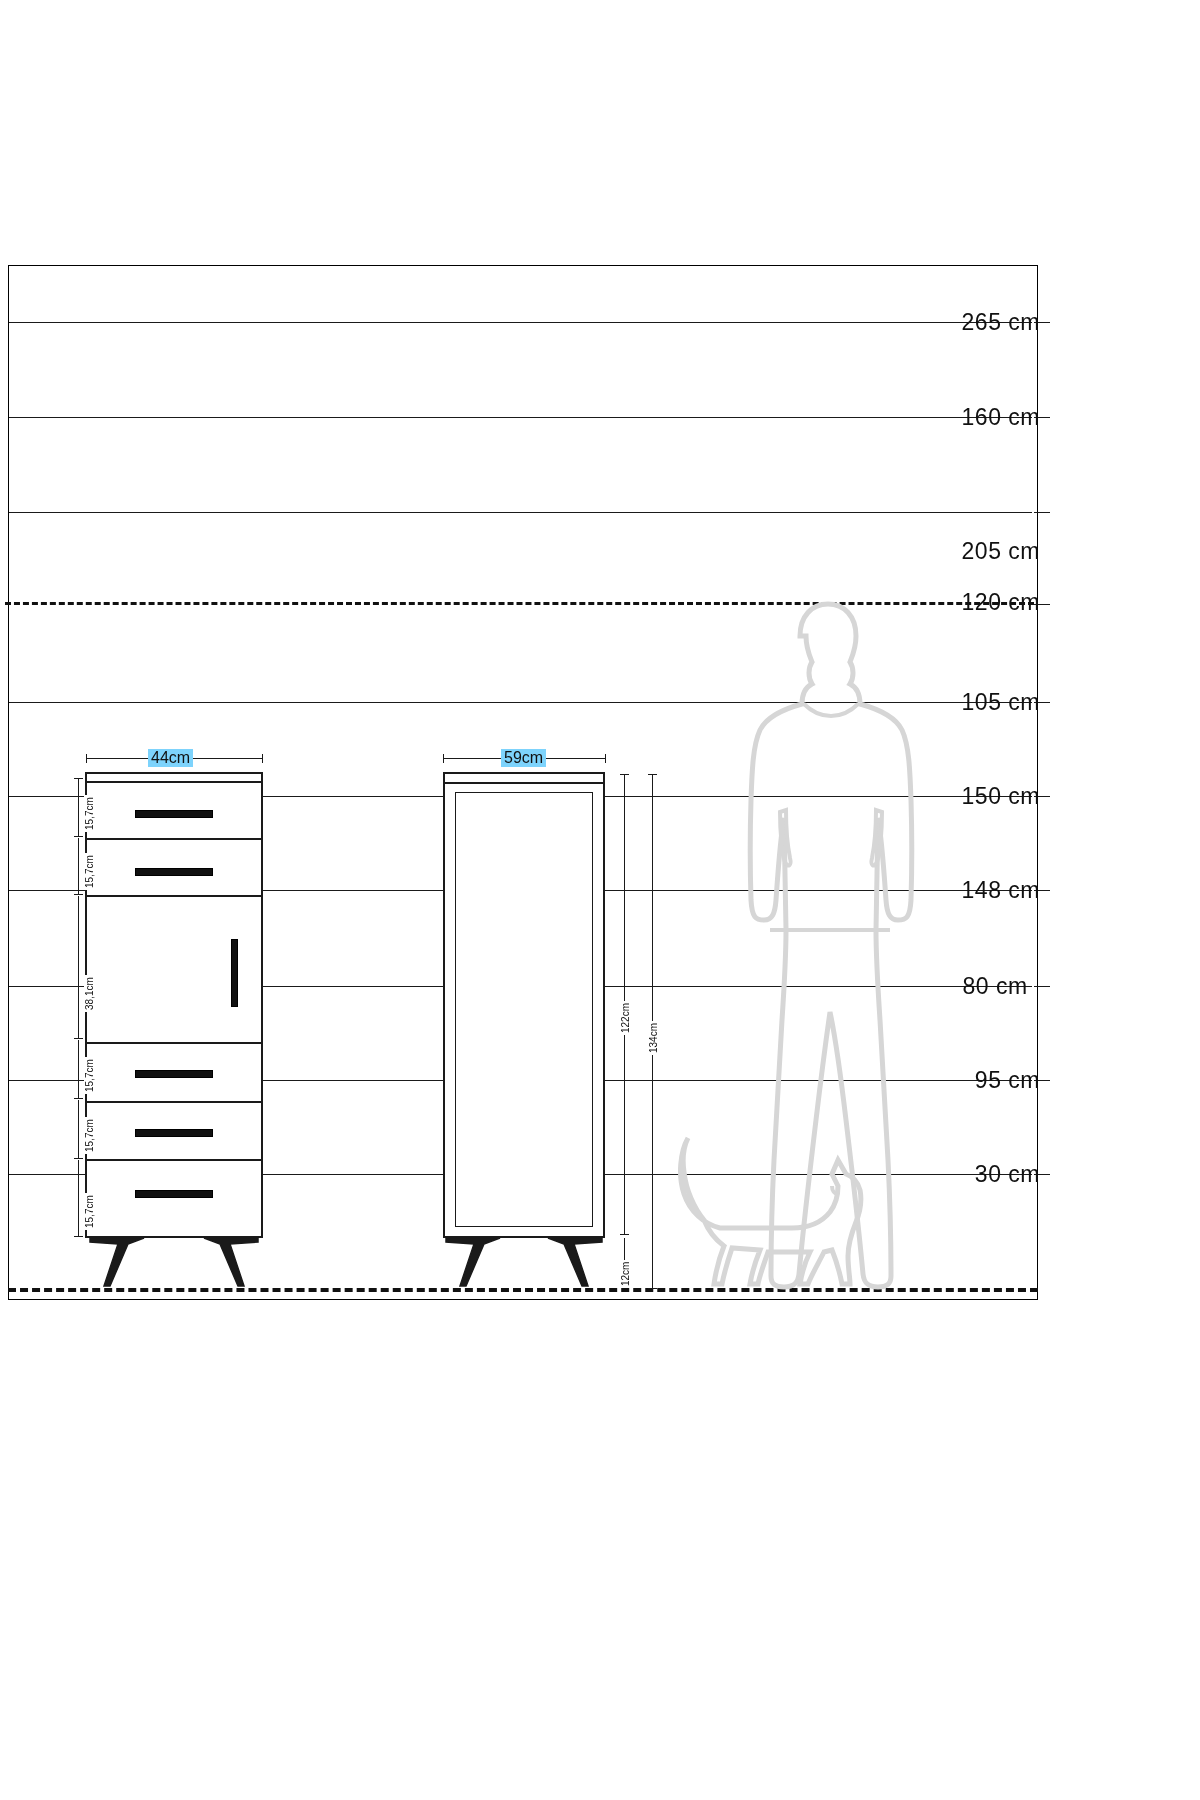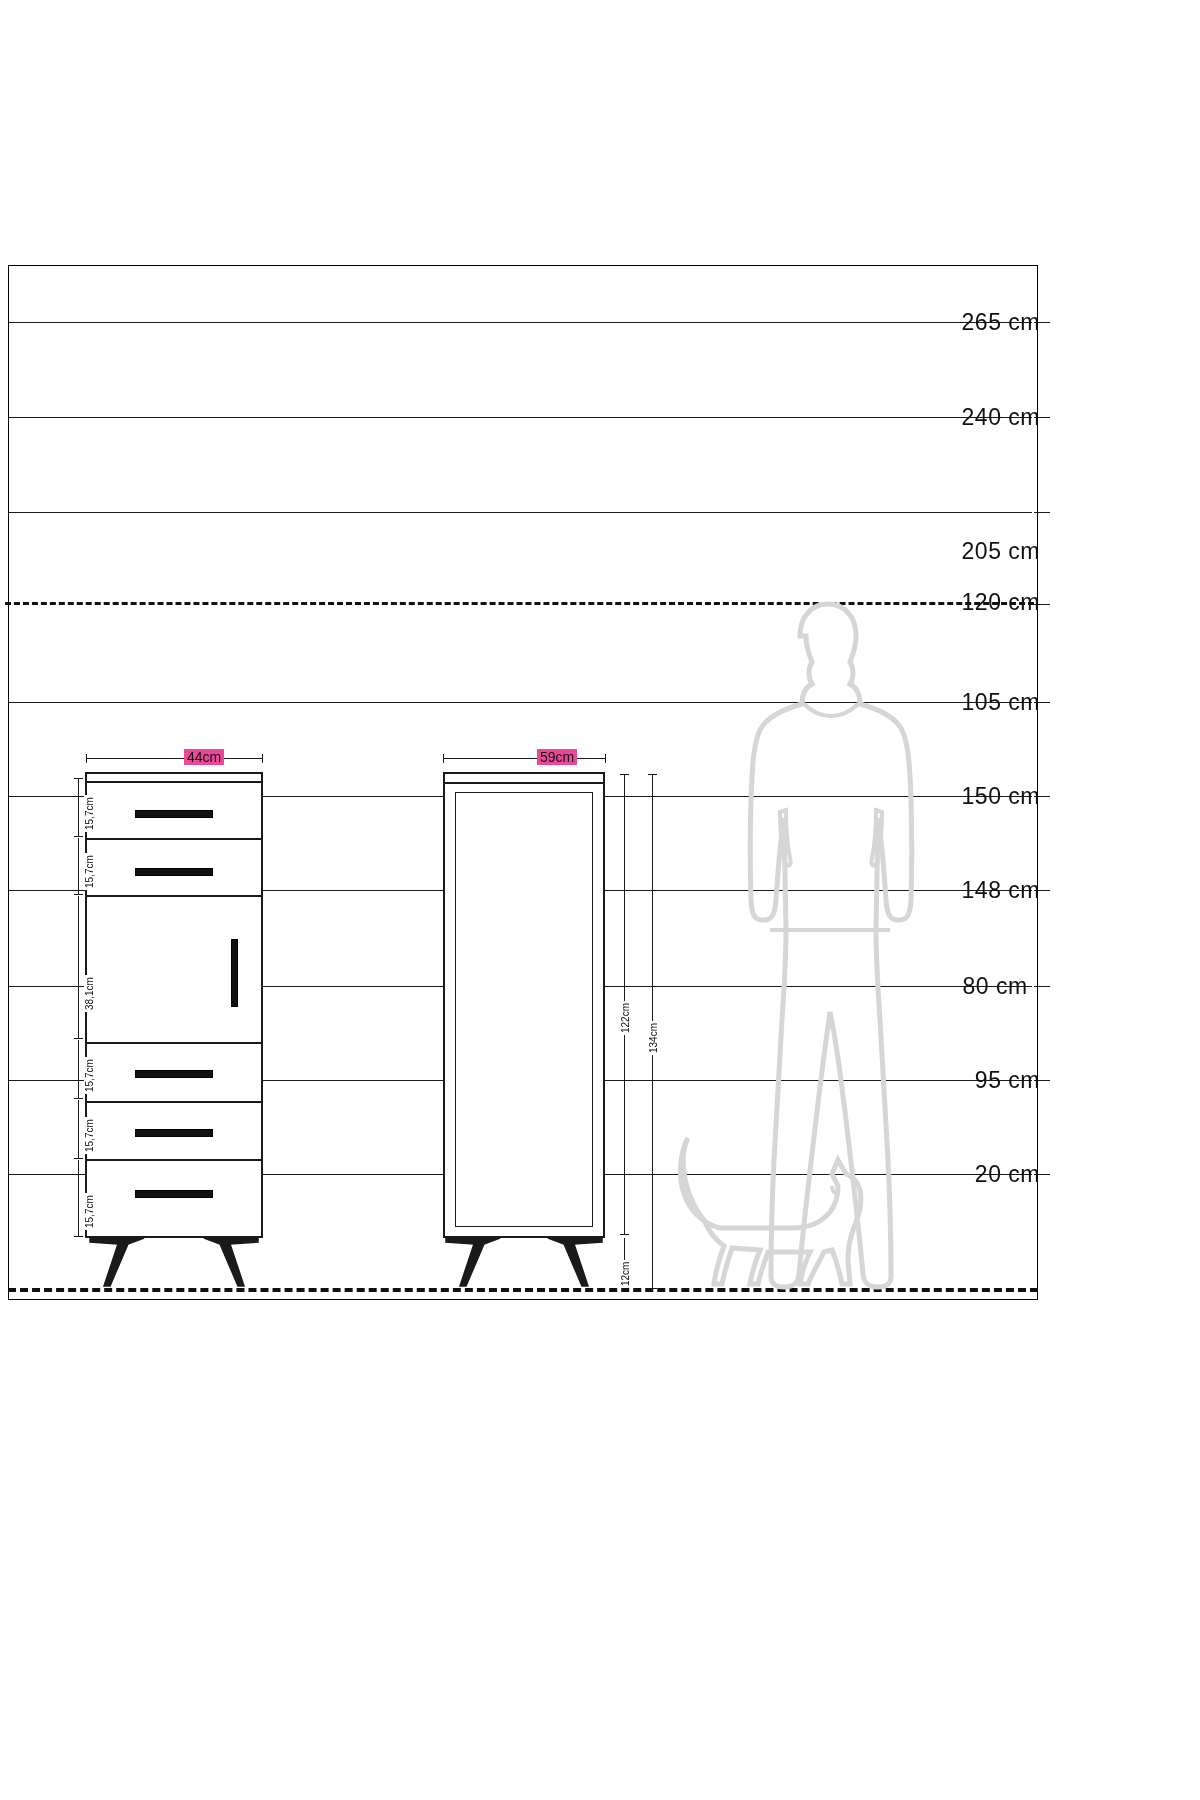--- a/index.html
+++ b/index.html
@@ -147,26 +147,25 @@
     border-top: 1px solid #1a1a1a;
   }
   .dim-cap {
     position: absolute;
     width: 0;
     height: 9px;
     border-left: 1px solid #1a1a1a;
   }
   .dim-label-h {
     position: absolute;
-    font-size: 14px;
+    font-size: 16px;
     color: #111;
-    background: #ec4899;
+    background: #7dd3fc;
     padding: 0 3px;
     white-space: nowrap;
-    margin-left: 36px;
   }
   
   .dim-v {
     position: absolute;
     width: 0;
     border-left: 1px solid #1a1a1a;
   }
   .dim-label-v {
     position: absolute;
     font-size: 10px;
@@ -195,21 +194,21 @@
 <div id="stage">
 
   <div class="frame"></div>
 
   <div class="scale-line" style="top:322px; width:1023px;"></div>
   <div class="tick" style="left:1034px; top:322px;"></div>
   <div class="scale-label" style="left:950px; top:309px; width:90px;">265 cm</div>
 
   <div class="scale-line" style="top:417px; width:1023px;"></div>
   <div class="tick" style="left:1034px; top:417px;"></div>
-  <div class="scale-label" style="left:950px; top:404px; width:90px;">240 cm</div>
+  <div class="scale-label" style="left:950px; top:404px; width:90px;">160 cm</div>
 
   <div class="scale-line" style="top:512px; width:1023px;"></div>
   <div class="tick" style="left:1034px; top:512px;"></div>
   <div class="scale-label" style="left:950px; top:499px; width:90px;margin-top:39px;">205 cm</div>
 
   <div class="scale-line dashed" style="top:602px; width:1029px; left:5px;"></div>
   <div class="tick" style="left:1034px; top:604px;"></div>
   <div class="scale-label" style="left:950px; top:589px; width:90px;">120 cm</div>
 
   <div class="scale-line" style="top:702px; width:1023px;"></div>
@@ -227,21 +226,21 @@
   <div class="scale-line" style="top:986px; width:1023px;"></div>
   <div class="tick" style="left:1034px; top:986px;"></div>
   <div class="scale-label" style="left:950px; top:973px; width:90px;text-align:center;">80 cm</div>
 
   <div class="scale-line" style="top:1080px; width:1023px;"></div>
   <div class="tick" style="left:1034px; top:1080px;"></div>
   <div class="scale-label" style="left:950px; top:1067px; width:90px;">95 cm</div>
 
   <div class="scale-line" style="top:1174px; width:1023px;"></div>
   <div class="tick" style="left:1034px; top:1174px;"></div>
-  <div class="scale-label" style="left:950px; top:1161px; width:90px;">20 cm</div>
+  <div class="scale-label" style="left:950px; top:1161px; width:90px;">30 cm</div>
 
   <div class="ground" style="top:1288px;"></div>
 
   <div class="person" style="left:700px; top:600px;">
     <svg width="230" height="690" viewBox="0 0 230 690">
       <path d="M100 36 C100 16 112 4 128 4 C144 4 156 16 156 36 C156 48 152 57 150 62
                C154 68 154 78 150 84 C158 88 160 96 160 104
                C182 110 196 118 202 130 C209 145 210 170 211 200
                C212 232 212 268 211 300 C210 318 206 320 198 320
                C190 320 187 314 186 300 C184 272 182 240 178 218

